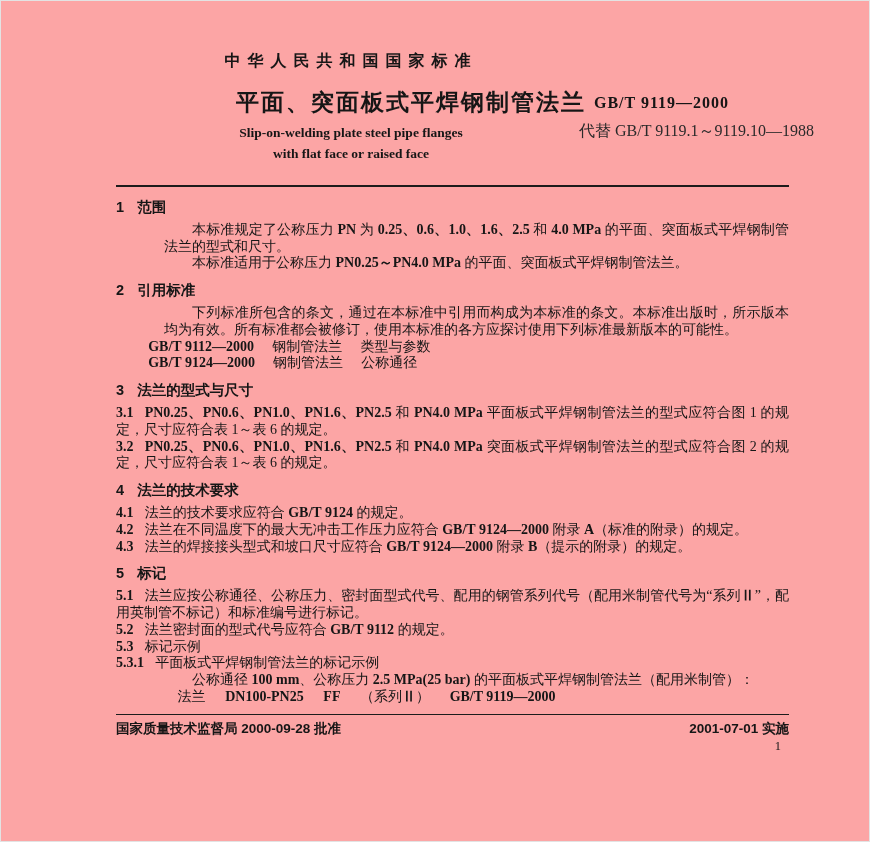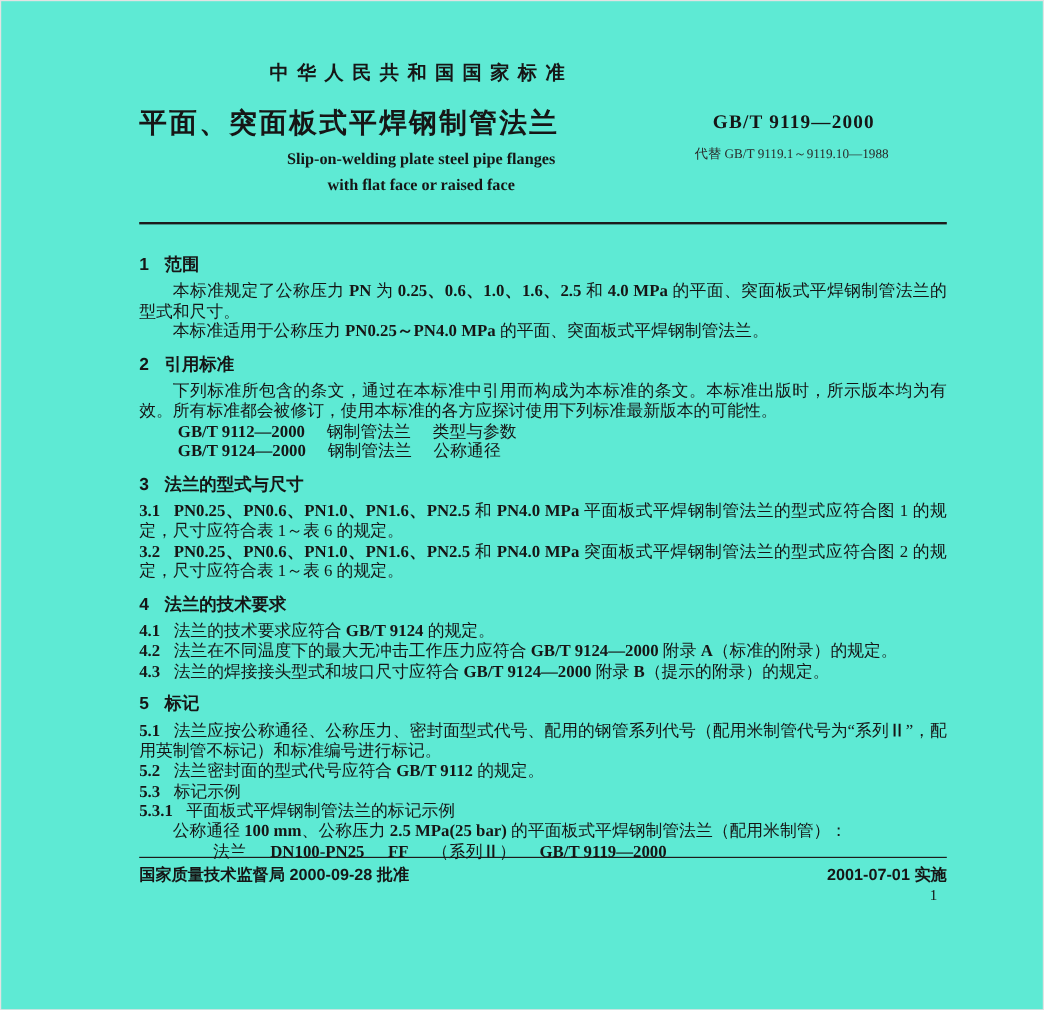--- a/index.html
+++ b/index.html
@@ -1,73 +1,73 @@
 <!DOCTYPE html>
 <html lang="zh"><head>
 <meta charset="utf-8">
 <style>
   html,body{margin:0;padding:0;background:#ffffff;}
   .page{
     position:relative;
     width:870px;height:842px;
-    background:#5eead4;
+    background:#fca5a5;
     box-sizing:border-box;
     border:1px solid #e3e3e3;
     font-family:"Liberation Serif", serif;
     color:#161616;
     overflow:hidden;
   }
   
   .std-label{
     position:absolute;top:50px;left:115px;width:470px;
     text-align:center;font-weight:bold;font-size:16px;
     letter-spacing:7px;
     font-family:"Liberation Sans", sans-serif;
   }
   .title-cn{
     position:absolute;top:86px;left:115px;width:470px;
-    text-align:left;font-weight:bold;font-size:23px;
+    text-align:right;font-weight:bold;font-size:23px;
     letter-spacing:2px;
   }
   .title-en{
     position:absolute;left:115px;width:470px;
     text-align:center;font-weight:bold;font-size:13.5px;
     font-family:"Liberation Serif", serif;
   }
   .title-en.l1{top:124px;}
   .title-en.l2{top:145px;}
   .std-no{
     position:absolute;top:93px;left:593px;
     font-weight:bold;font-size:16px;letter-spacing:1px;
   }
   .replaces{
     position:absolute;top:120px;left:578px;
-    font-size:11px;color:#2a2a2a;
+    font-size:16px;color:#2a2a2a;
   }
   .hrule{
     position:absolute;left:115px;right:80px;height:0;
     border-top:2px solid #1c1c1c;
   }
   .hrule.top{top:184px;}
   .hrule.bottom{top:713px;border-top-width:1.5px;}
   
   .content{
-    position:absolute;top:208px;left:115px;right:80px;
+    position:absolute;top:194px;left:115px;right:80px;
     font-size:14px;line-height:16.8px;
     text-align:justify;
   }
   .sec-h{
     font-family:"Liberation Sans", sans-serif;
     font-weight:bold;font-size:14.5px;line-height:16.8px;
     margin:10px 0 6px 0;
   }
   .sec-h.first{margin-top:4px;}
   .sec-h .hnum{margin-right:0.9em;}
   .para{margin:0;}
-  .para.indent{text-indent:2em;}
+  .para.indent{text-indent:2em;margin-left:48px;}
   .para b{font-weight:bold;}
   .plabel{
     font-family:Liberation Serif, serif;
     font-weight:bold;margin-right:0.8em;
   }
   .ref-line{margin:0;padding-left:2.3em;}
   .ref-line b{margin-right:1.3em;font-family:Liberation Serif, serif;}
   .ref-line .gap{margin-right:1.3em;}
   .example-line{margin:0;padding-left:4.4em;}
   .example-line .seg{margin-right:1.4em;}

